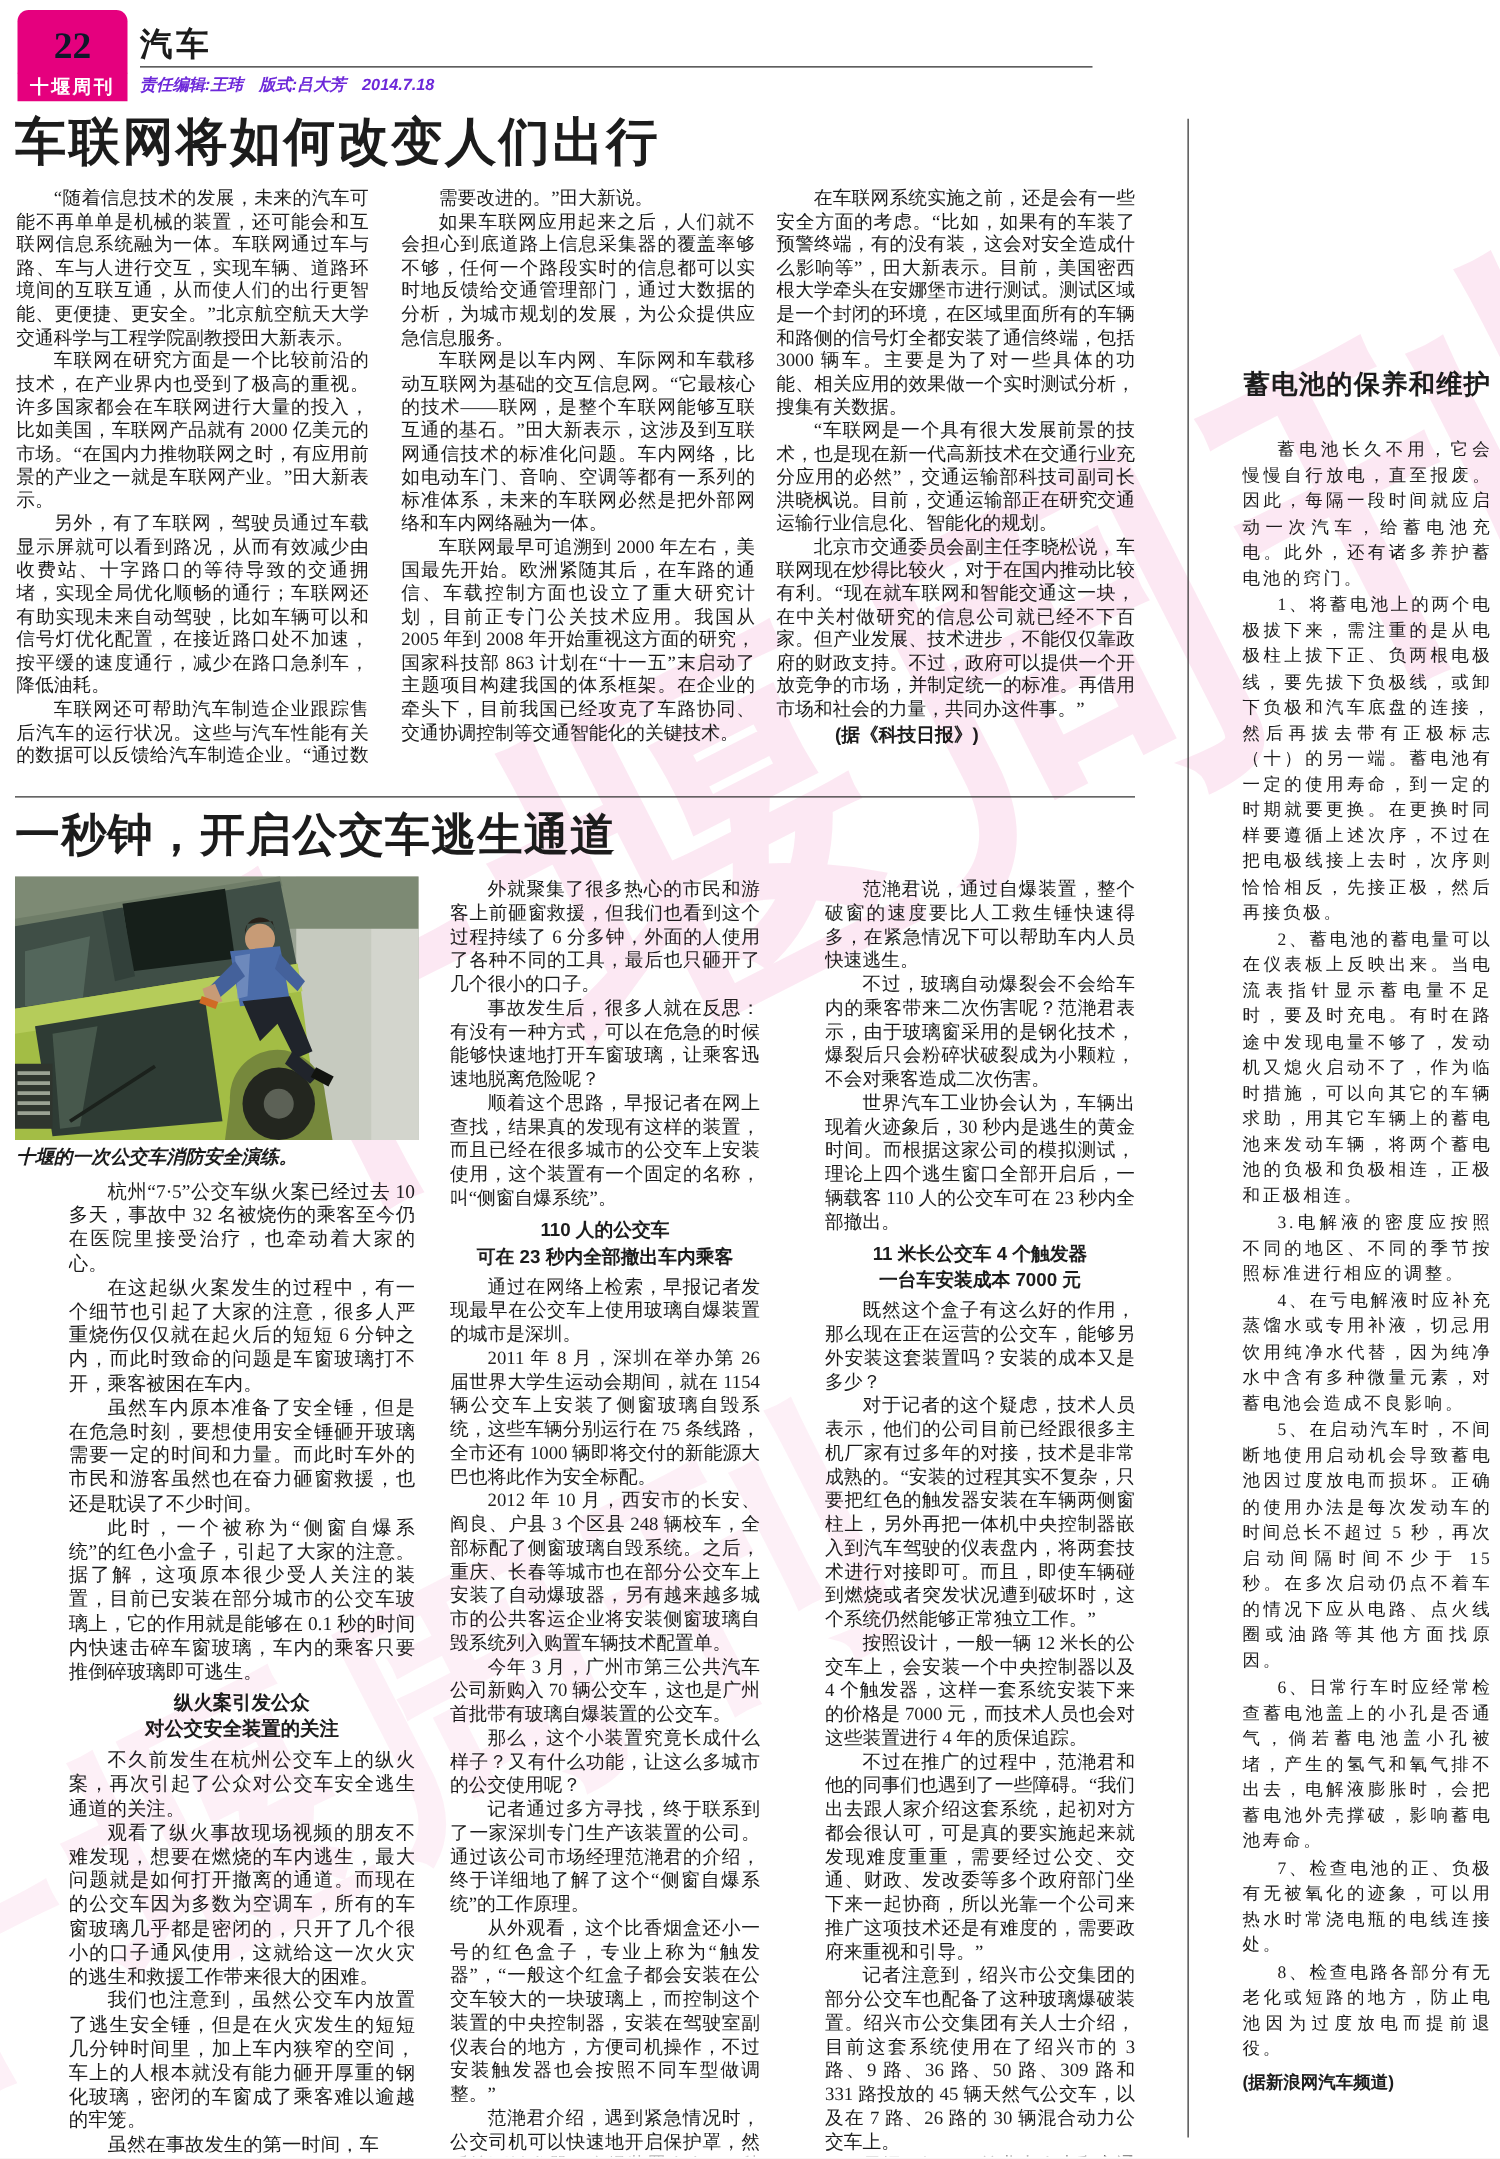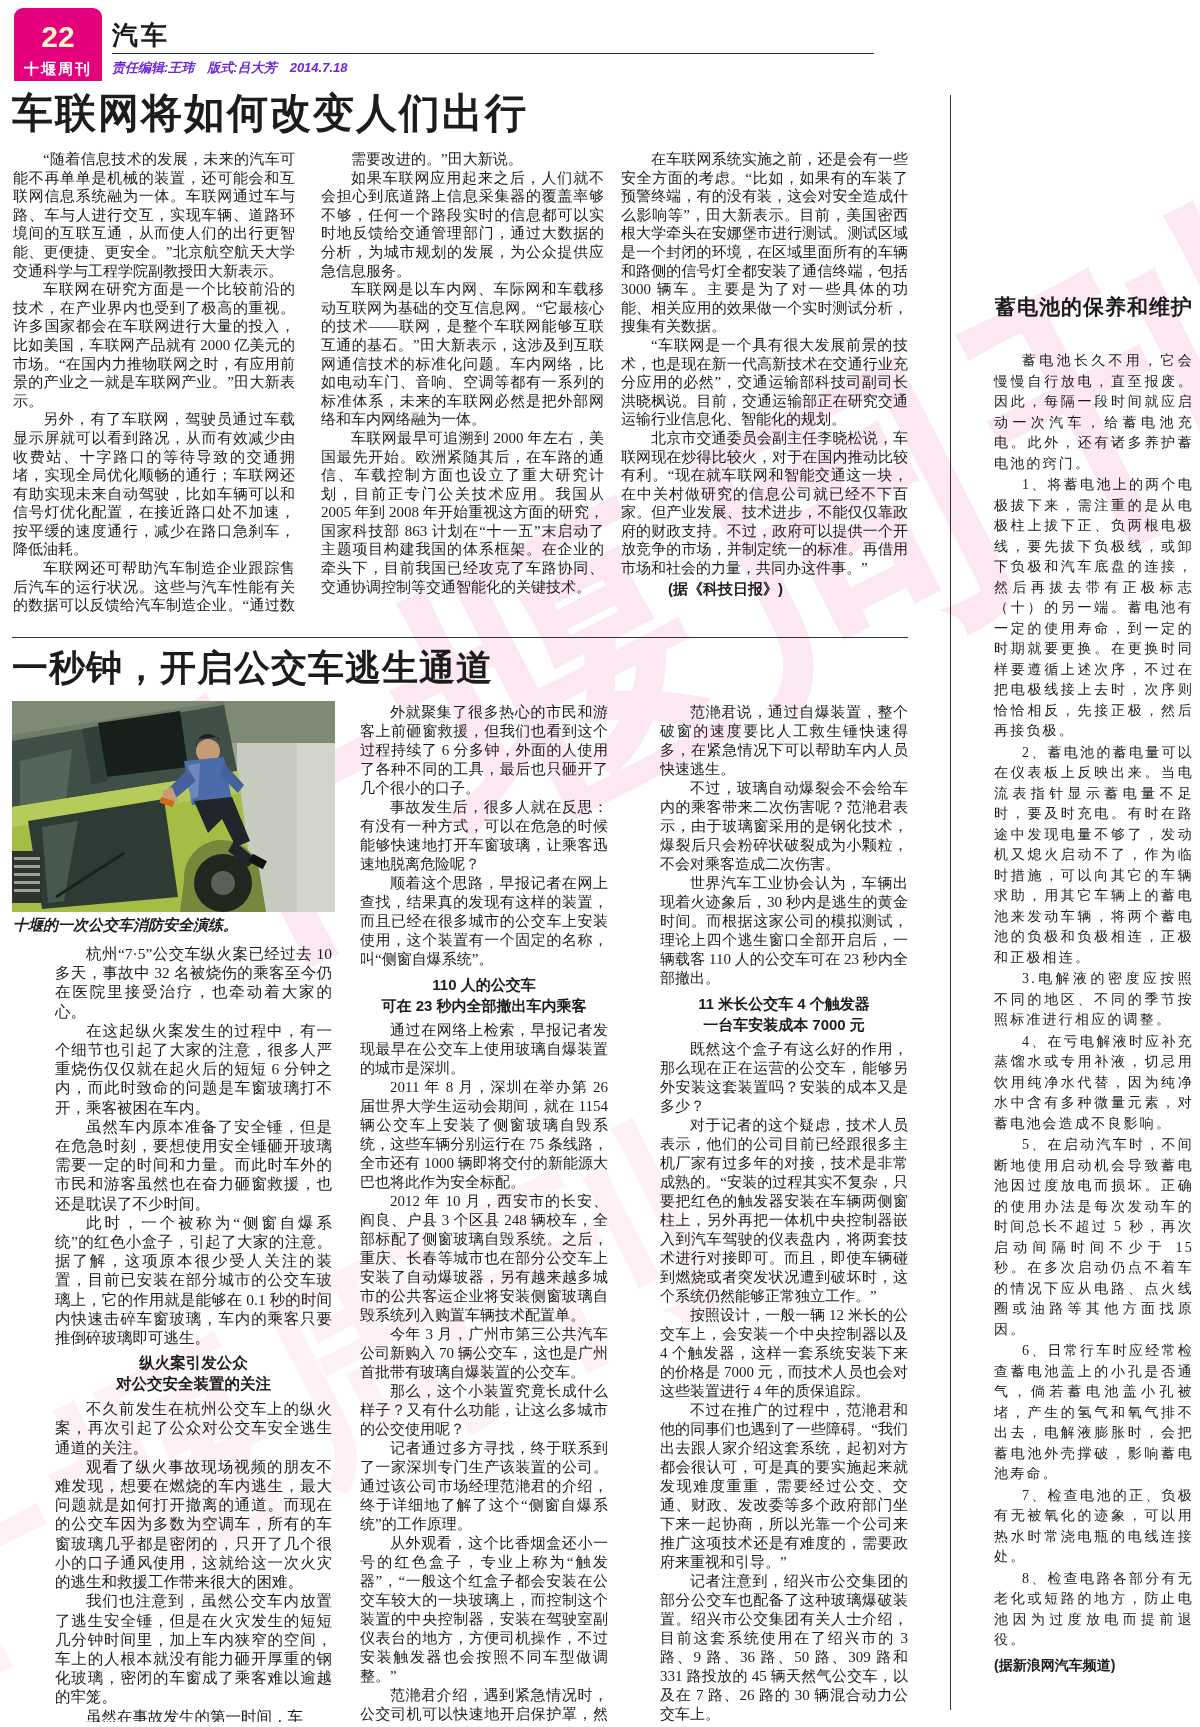--- a/index.html
+++ b/index.html
@@ -8,21 +8,21 @@
   
   .watermark{position:absolute;font-family:"Liberation Serif",serif;font-weight:bold;
              white-space:nowrap;pointer-events:none;z-index:1;}
   .wm1{left:130px;top:700px;font-size:300px;letter-spacing:28px;color:rgba(226,0,122,0.09);
        transform:rotate(-27deg);transform-origin:0 50%;}
   .wm2{left:-140px;top:1480px;font-size:220px;letter-spacing:18px;color:rgba(226,0,122,0.06);
        transform:rotate(-27deg);transform-origin:0 50%;}
   .content{position:relative;z-index:2;}
   
   .badge22{position:absolute;left:14px;top:8px;width:88px;height:58px;background:#e5007e;
-           border-radius:9px;color:#fef9c3;font-family:Liberation Sans, sans-serif;font-weight:bold;
+           border-radius:9px;color:#0f172a;font-family:Liberation Serif, serif;font-weight:bold;
            font-size:30px;display:flex;align-items:center;justify-content:center;}
   .badgeMast{position:absolute;left:14px;top:58px;width:88px;height:23px;background:#e5007e;
            color:#fff;font-family:"Liberation Sans",sans-serif;font-weight:bold;font-size:15px;
            letter-spacing:2px;display:flex;align-items:center;justify-content:center;}
   .sectionTitle{position:absolute;left:112px;top:18px;font-size:26px;font-weight:bold;letter-spacing:3px;}
   .headerRule{position:absolute;left:112px;top:53px;width:762px;height:1px;background:#2a2a2a;}
   .editorLine{position:absolute;left:112px;top:59px;font-family:"Liberation Sans",sans-serif;
            font-weight:bold;font-style:italic;font-size:13px;color:#6d28d9;}
   
   .a1Headline{position:absolute;left:12px;top:86px;margin:0;font-size:41px;font-weight:bold;

